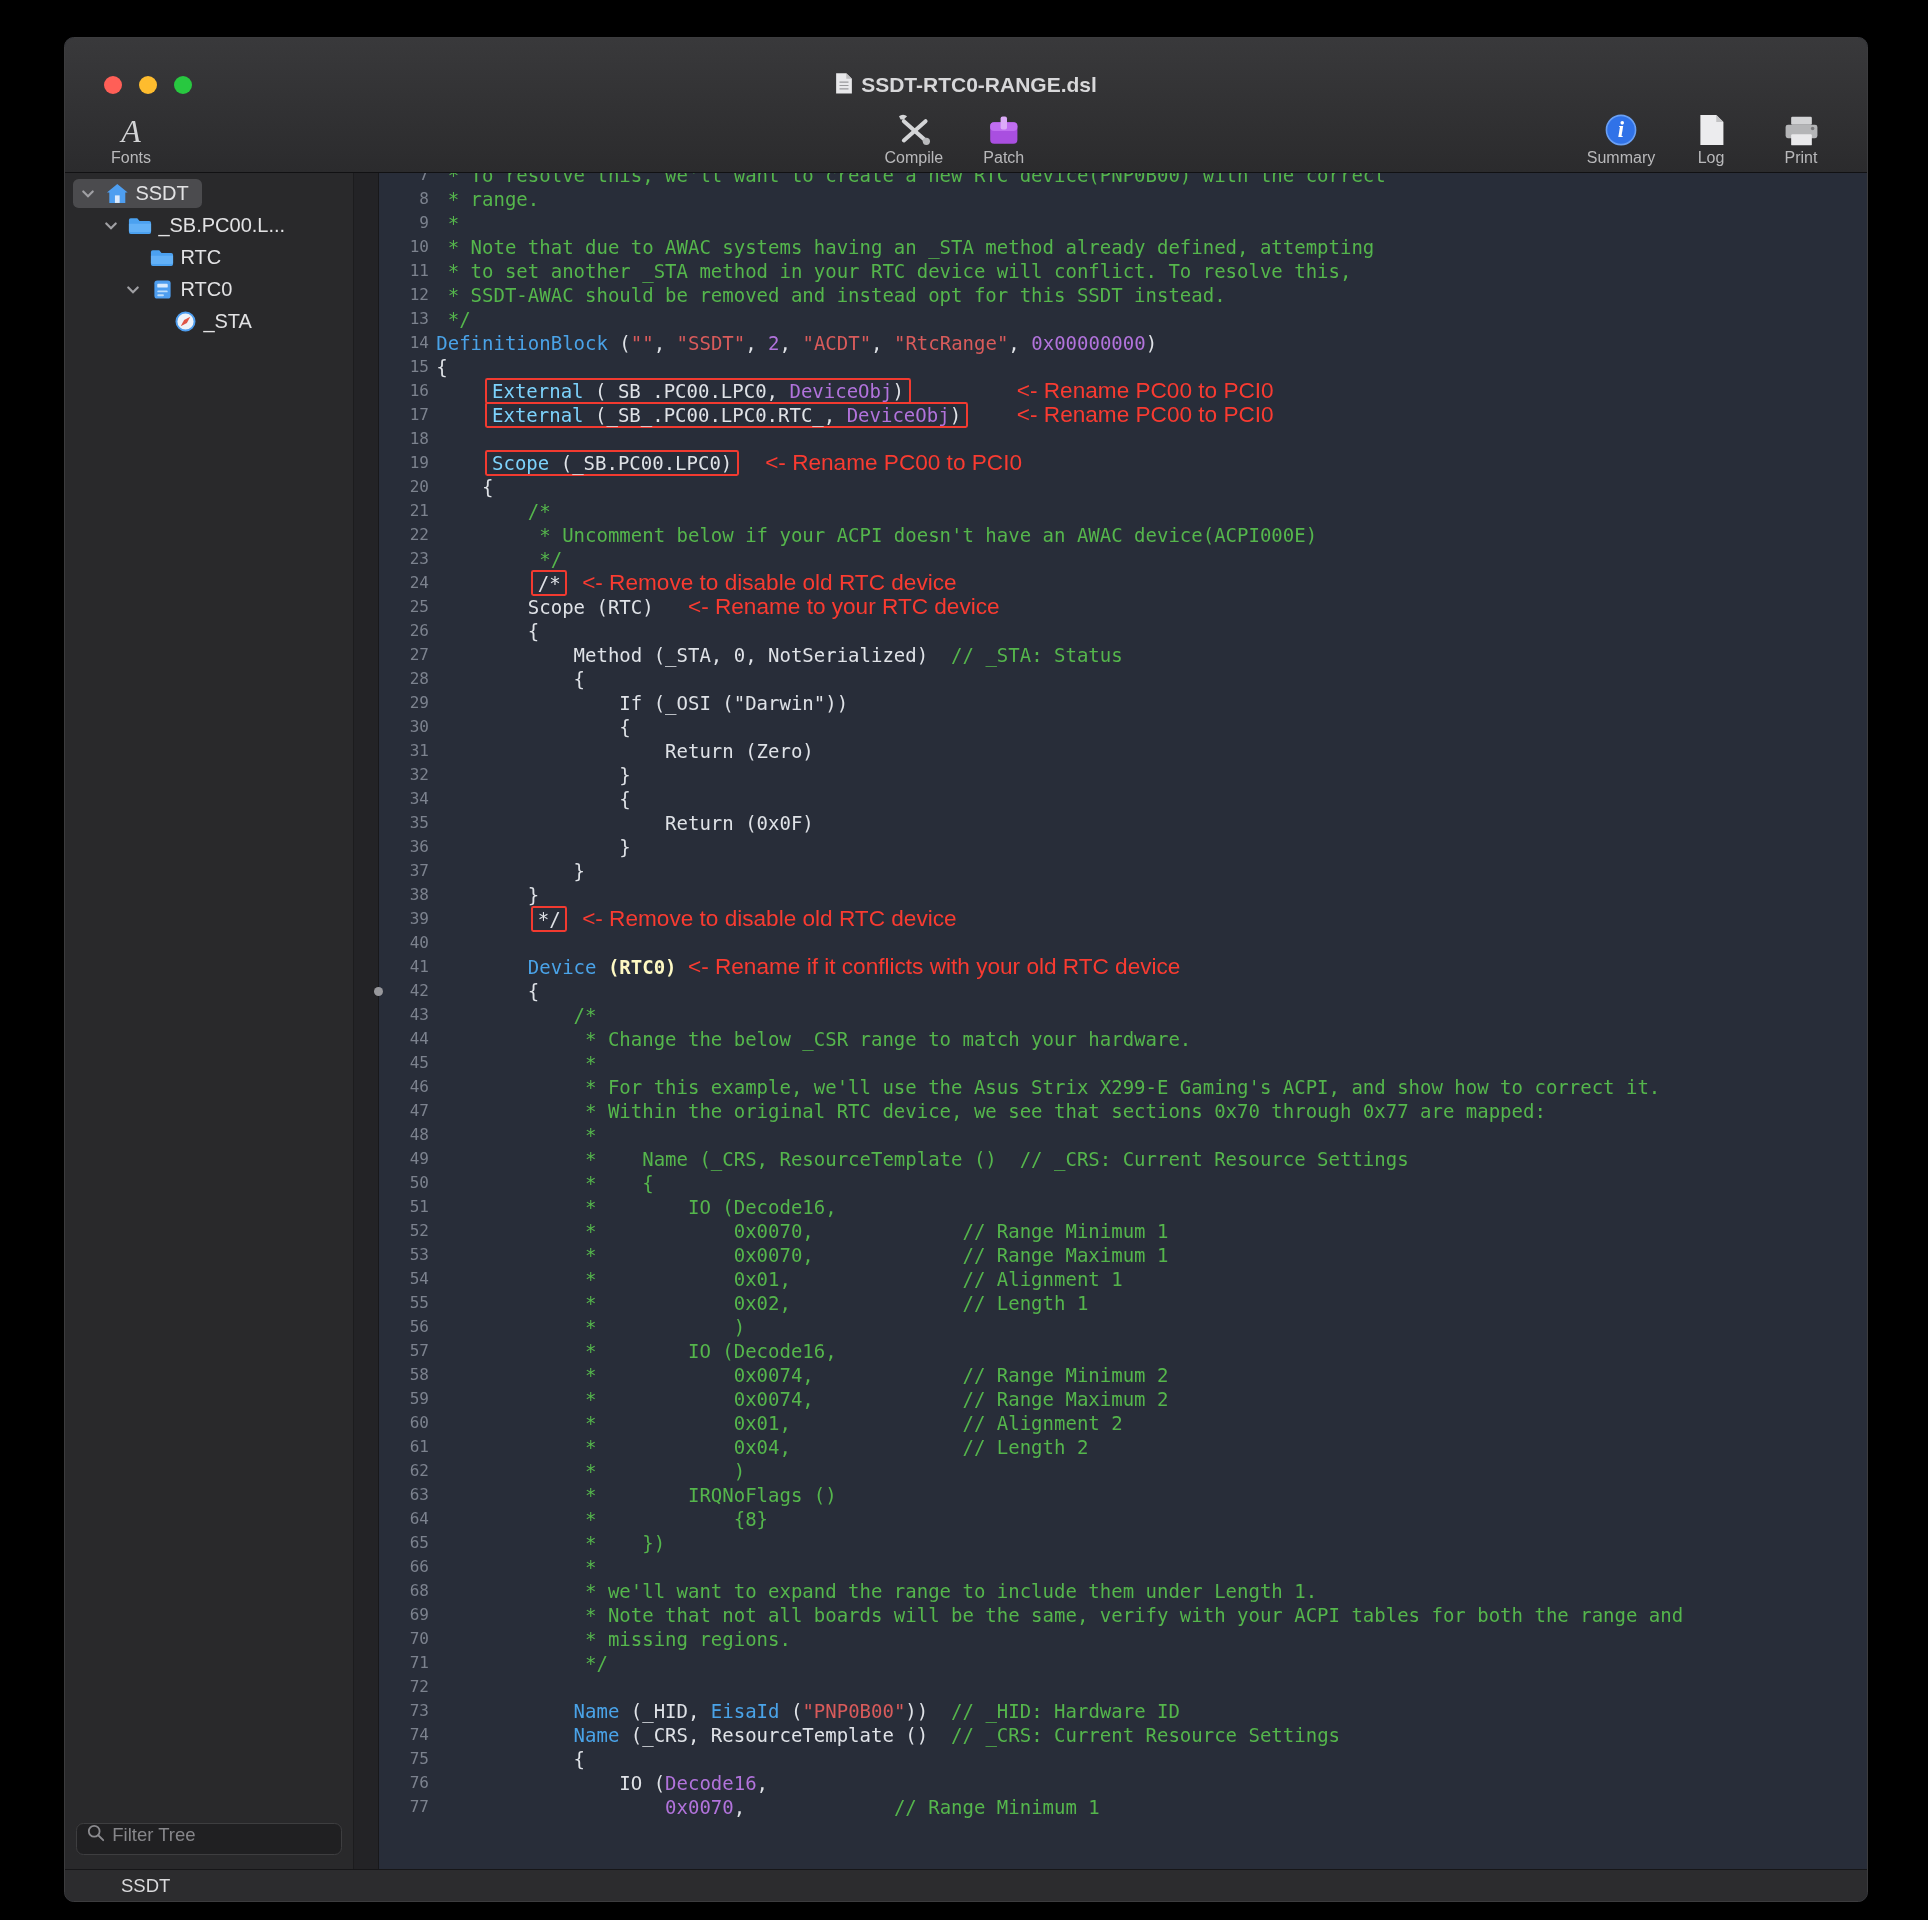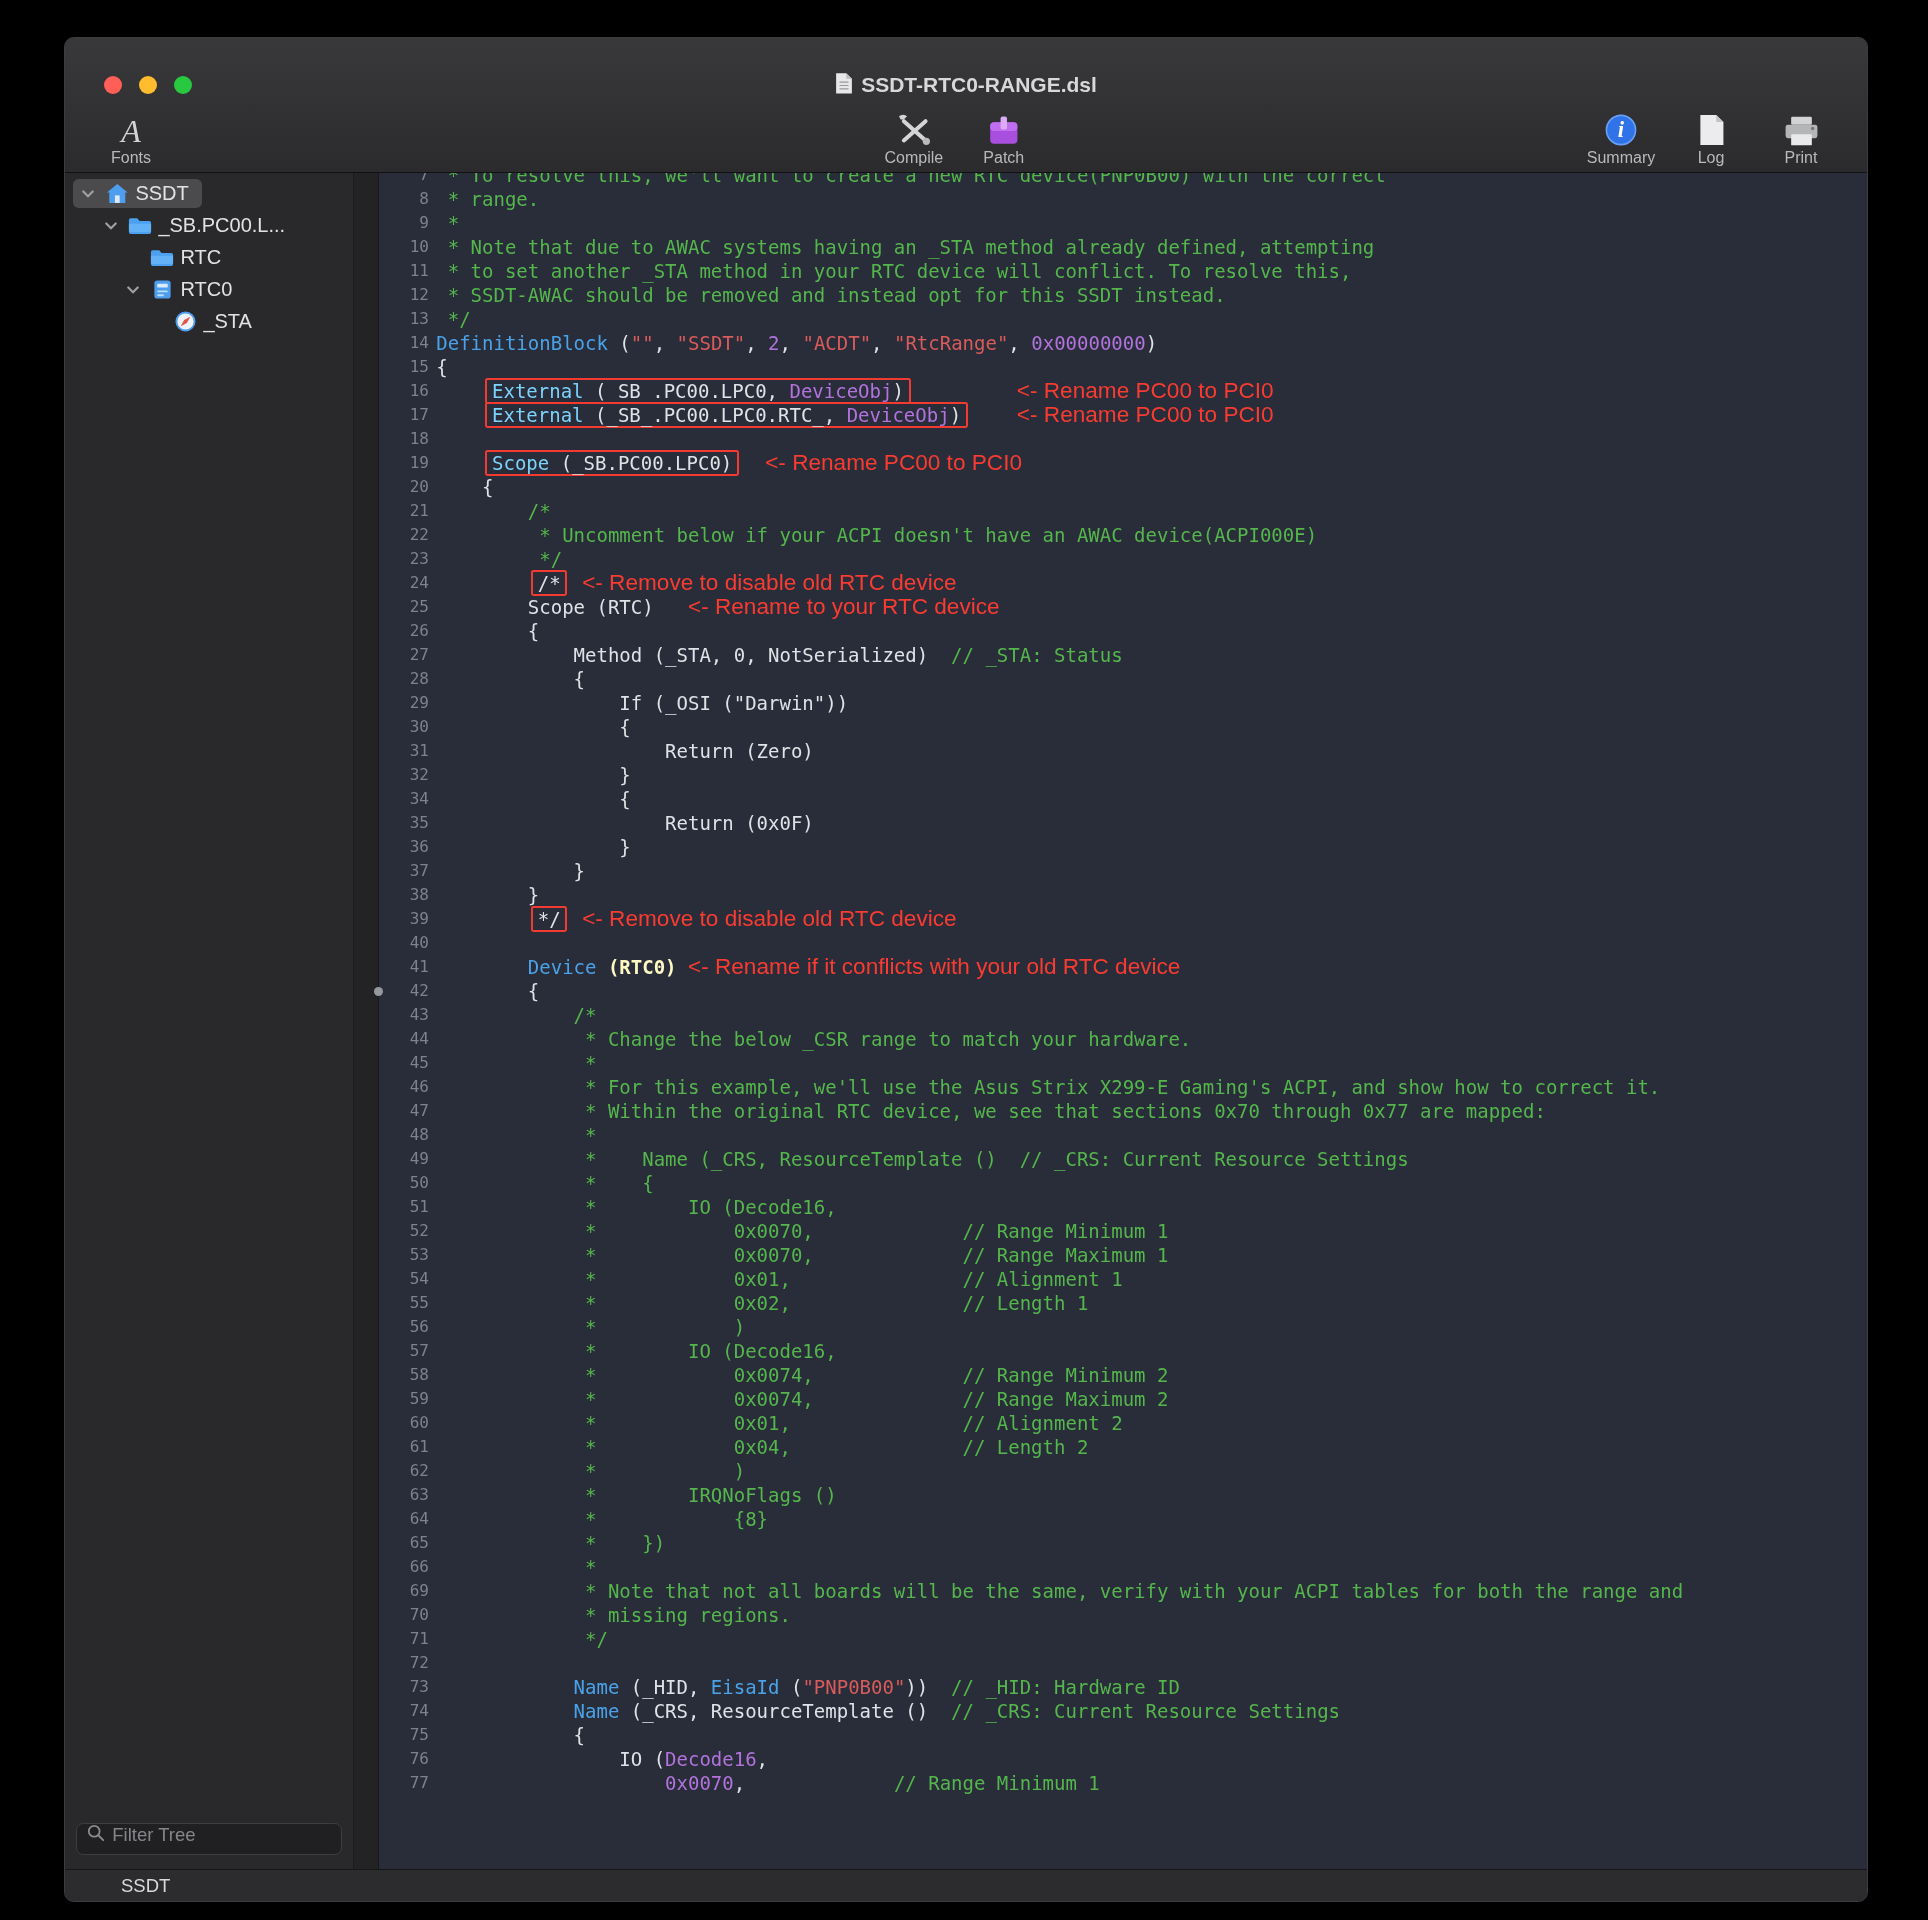--- a/index.html
+++ b/index.html
@@ -482,20 +482,24 @@
           </div>
           <div class="line">
             <span class="ln">65</span>
             <span class="ct"><span class="com">             *    })</span></span>
           </div>
           <div class="line">
             <span class="ln">66</span>
             <span class="ct"><span class="com">             *</span></span>
           </div>
           <div class="line">
+            <span class="ln">68</span>
+            <span class="ct"><span class="com">             * we'll want to expand the range to include them under Length 1.</span></span>
+          </div>
+          <div class="line">
             <span class="ln">69</span>
             <span class="ct"><span class="com">             * Note that not all boards will be the same, verify with your ACPI tables for both the range and</span></span>
           </div>
           <div class="line">
             <span class="ln">70</span>
             <span class="ct"><span class="com">             * missing regions.</span></span>
           </div>
           <div class="line">
             <span class="ln">71</span>
             <span class="ct"><span class="com">             */</span></span>

